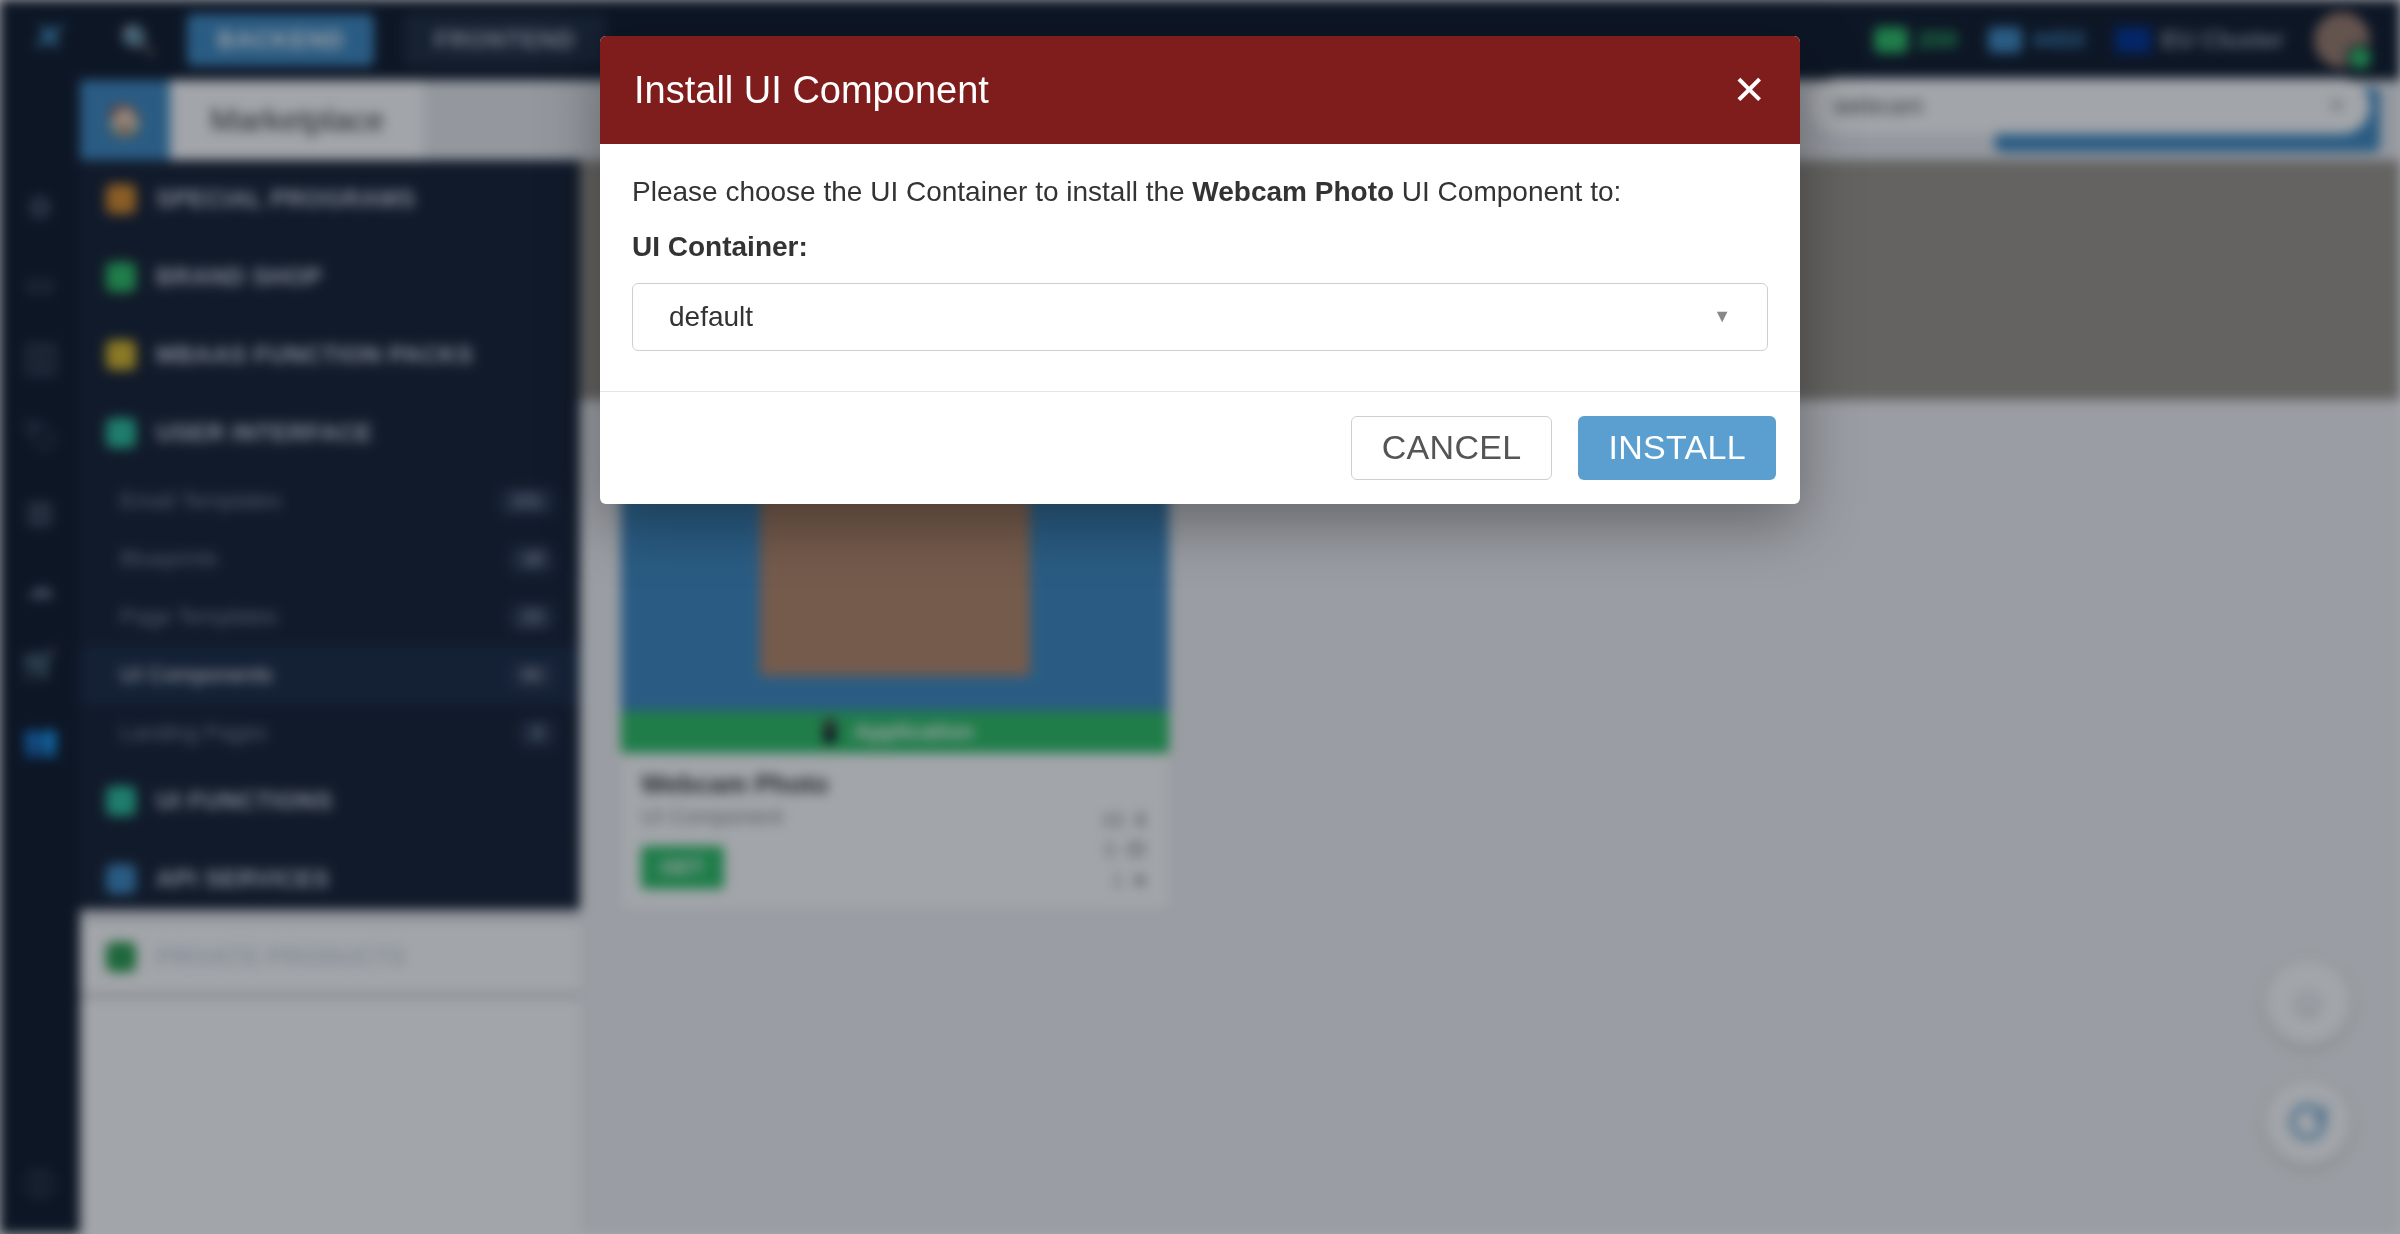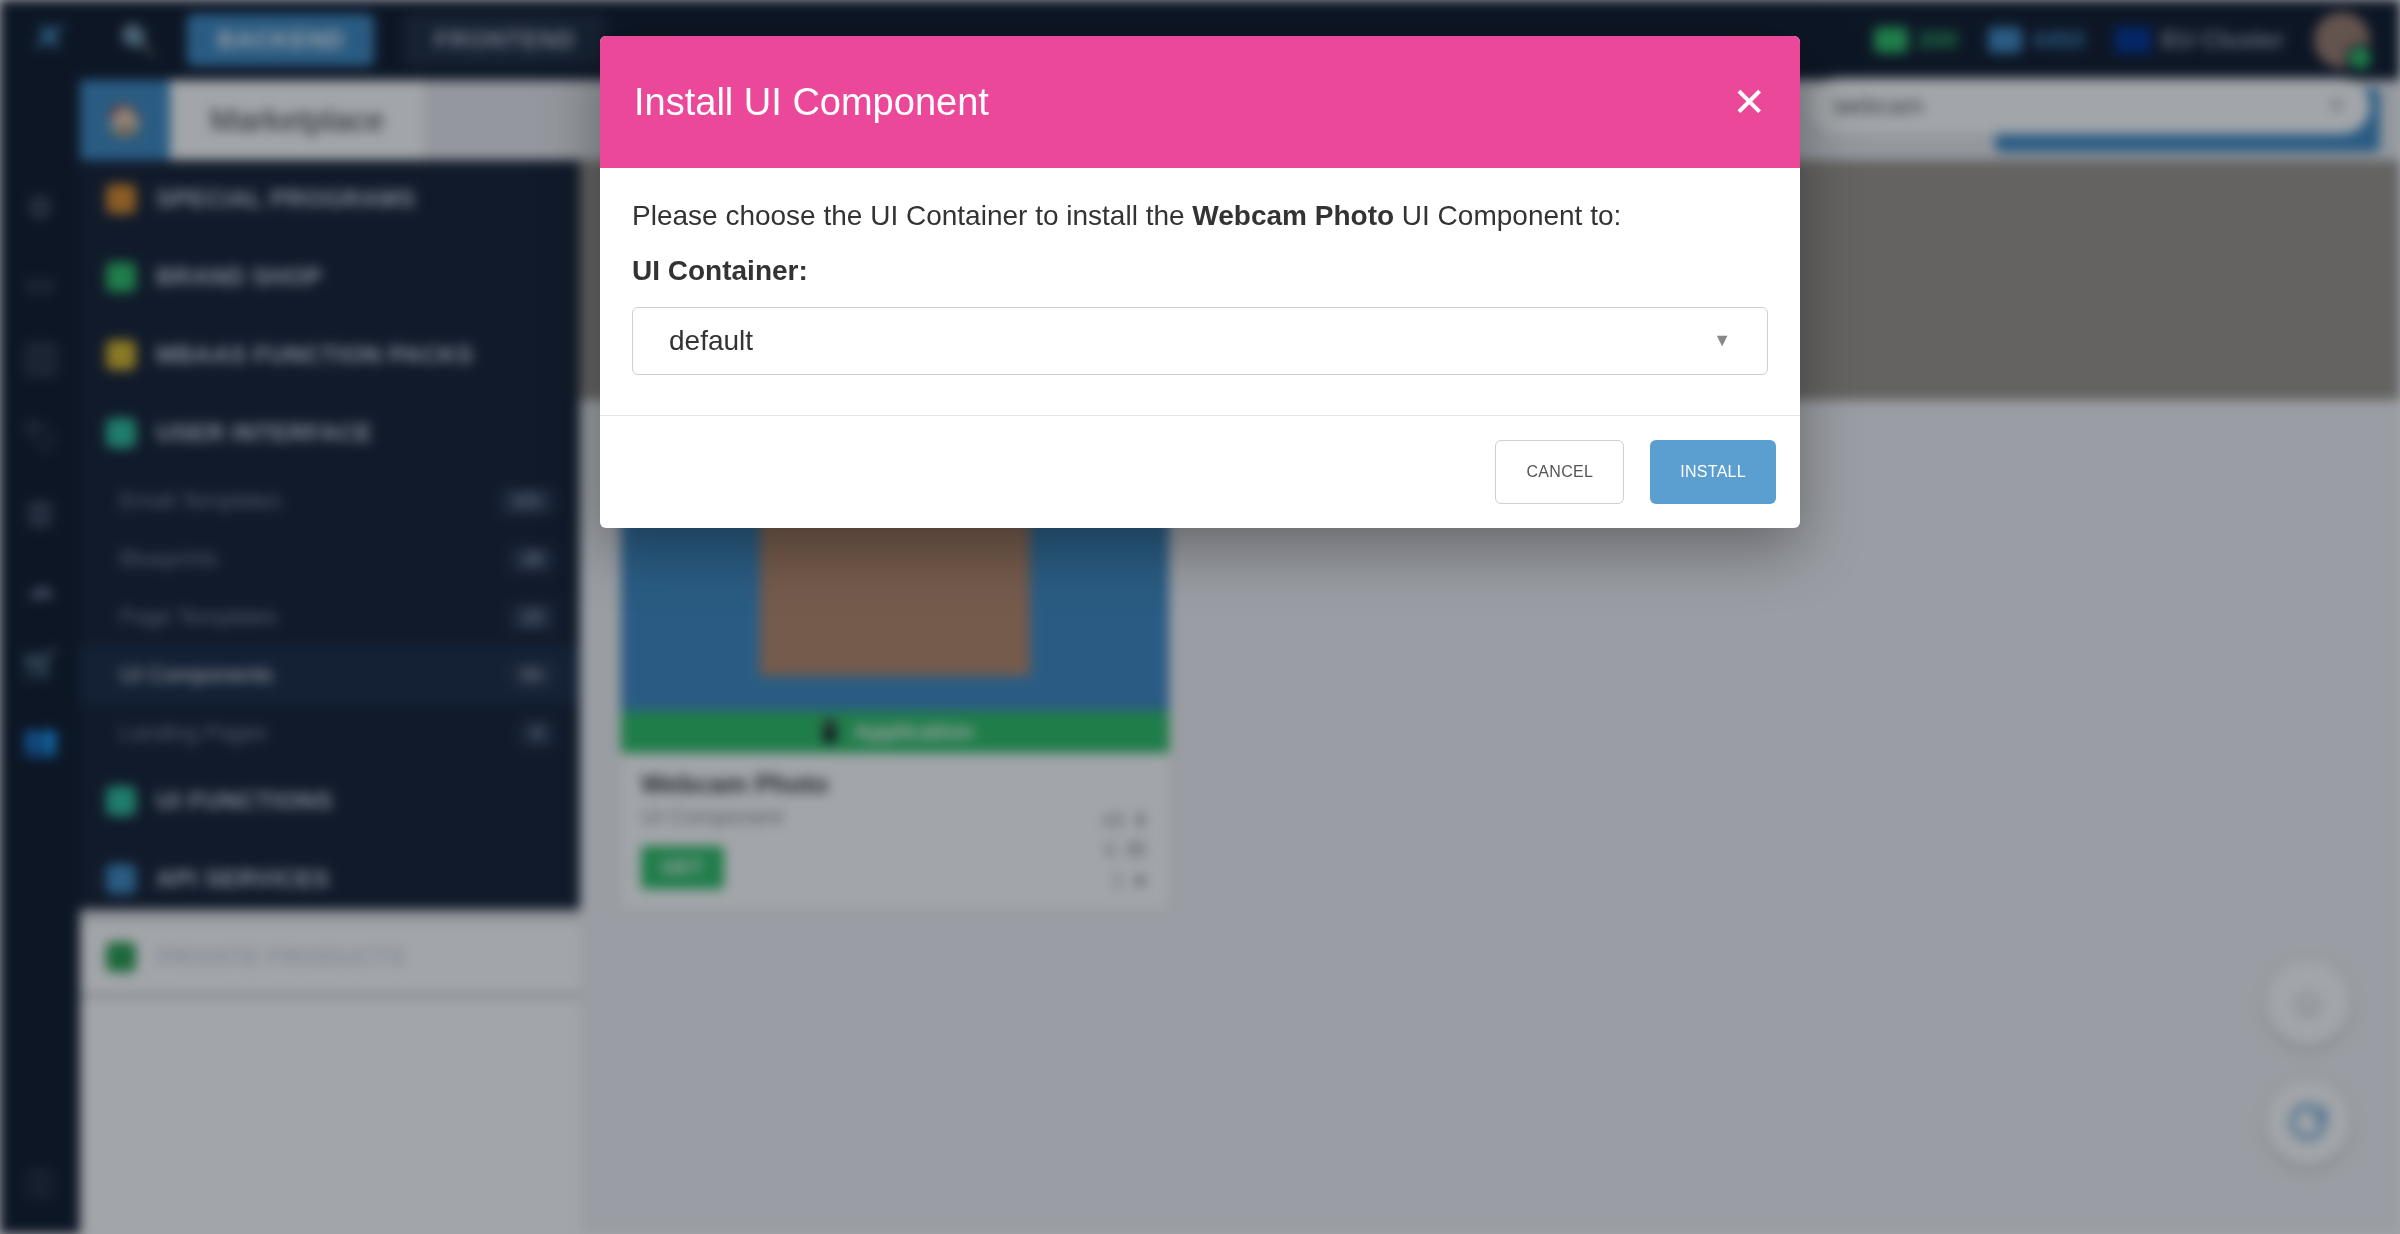--- a/index.html
+++ b/index.html
@@ -73,30 +73,30 @@
   .metrics .m { display:flex; gap:8px; justify-content:flex-end; align-items:center; }
   .get-btn { margin-top:16px; display:inline-block; background:#2dbf66; color:#fff; font-weight:700; font-size:20px; padding:10px 20px; border-radius:4px; letter-spacing:.5px; }
 
   .fab { position:absolute; right:50px; width:84px; height:84px; border-radius:50%; background:#fff; box-shadow:0 4px 14px rgba(0,0,0,.15); display:flex; align-items:center; justify-content:center; color:#3e89c2; }
   .fab.help { bottom:190px; font-size:40px; color:#b4bcc9; }
   .fab.refresh { bottom:70px; }
 
   
   .overlay { position:absolute; inset:0; background:rgba(10,18,30,.38); }
   .modal { position:absolute; top:36px; left:600px; width:1200px; background:#fff; border-radius:6px; box-shadow:0 20px 60px rgba(0,0,0,.35); overflow:hidden; }
-  .modal-head { height:132px; background:#ec4899; color:#fff; display:flex; align-items:center; padding:0 34px; }
+  .modal-head { height:108px; background:#7f1d1d; color:#fff; display:flex; align-items:center; padding:0 34px; }
   .modal-title { font-size:38px; font-weight:500; }
   .modal-close { margin-left:auto; font-size:40px; cursor:pointer; font-weight:300; }
   .modal-body { padding:26px 32px 40px; color:#333; font-size:28px; line-height:1.55; }
   .modal-body b { font-weight:700; }
   .lbl { margin-top:12px; font-weight:700; font-size:28px; }
   .select { margin-top:14px; height:68px; border:1px solid #cfcfcf; border-radius:6px; display:flex; align-items:center; padding:0 36px; font-size:28px; color:#333; }
   .select .car { margin-left:auto; color:#888; font-size:18px; }
   .modal-foot { border-top:1px solid #e6e6e6; padding:24px 24px 24px; display:flex; justify-content:flex-end; gap:16px; }
-  .btn { height:64px; padding:12px 30px; border-radius:6px; font-size:16px; font-weight:500; display:flex; align-items:center; letter-spacing:.3px; }
+  .btn { height:64px; padding:12px 30px; border-radius:6px; font-size:34px; font-weight:500; display:flex; align-items:center; letter-spacing:.3px; }
   .btn-cancel { background:#fff; border:1px solid #cfcfcf; color:#555; }
   .btn-install { background:#5a9fcf; color:#fff;margin-left:10px; }
 
   svg { display:block; }
 </style>
 </head>
 <body>
 
 <div class="bg">
 

